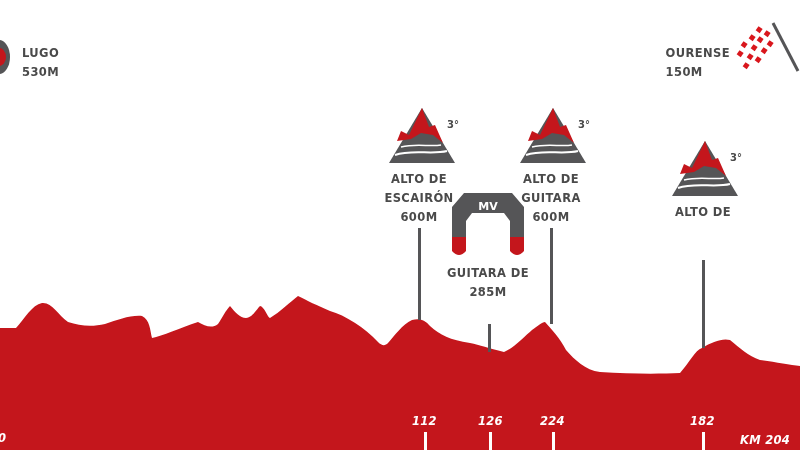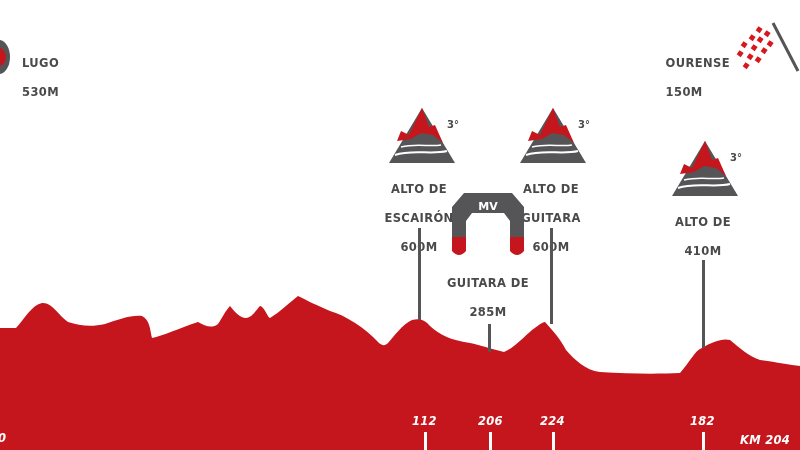--- a/index.html
+++ b/index.html
@@ -1,18 +1,18 @@
 <!DOCTYPE html>
 <html><head>
 <meta charset="utf-8">
 <style>
   html,body{margin:0;padding:0;background:#ffffff;}
   body{width:800px;height:450px;position:relative;overflow:hidden;font-family:"DejaVu Sans",sans-serif;}
   .lbl{position:absolute;color:#4a4a4a;font-weight:bold;font-size:11.5px;letter-spacing:0.4px;line-height:19px;text-align:center;white-space:nowrap;}
-  .lbl span{display:block;margin-top:10px;}
+  .lbl span{display:block;}
   .pole{position:absolute;width:3px;background:#555557;}
   .tick{position:absolute;width:3px;background:#ffffff;bottom:0;height:18px;}
   .km{position:absolute;color:#ffffff;font-weight:bold;font-size:11.5px;letter-spacing:0.3px;font-style:italic;}
   svg{position:absolute;left:0;top:0;}
   .cat{position:absolute;color:#4a4a4a;font-weight:bold;font-size:10px;}
 </style>
 </head>
 <body>
 
 <svg width="800" height="450" viewBox="0 0 800 450">
@@ -84,38 +84,37 @@
 
 <svg width="70" height="60" viewBox="0 0 70 60" style="left:670px;top:138px;">
   <polygon points="2,58 35,3 68,58" fill="#555557"></polygon>
   <polygon points="35,3 22,30 14,26 10,36 24,34 34,28 46,30 56,38 48,20 42,22" fill="#c4161c"></polygon>
   <path d="M8,50 C25,44 45,50 60,46" stroke="#ffffff" stroke-width="2" fill="none"></path>
   <path d="M14,42 C30,38 42,42 54,40" stroke="#ffffff" stroke-width="1.5" fill="none"></path>
 </svg>
 <div class="cat" style="left:730px;top:152px;">3°</div>
 <div class="lbl" style="left:656px;top:203px;width:94px;">
   <span>ALTO DE</span>
-  <span>410M</span>
 </div>
 <div class="pole" style="left:702px;top:260px;height:88px;"></div>
 
 <svg width="76" height="70" viewBox="0 0 76 70" style="left:450px;top:193px;">
   <path d="M14,0 L62,0 L74,14 L74,44 L60,44 L60,28 L54,20 L22,20 L16,28 L16,44 L2,44 L2,14 Z" fill="#555557"></path>
   <path d="M2,44 L16,44 L16,58 Q9,66 2,58 Z" fill="#c4161c"></path>
   <path d="M60,44 L74,44 L74,58 Q67,66 60,58 Z" fill="#c4161c"></path>
 </svg>
 <div style="position:absolute;left:476px;top:200px;width:24px;text-align:center;color:#ffffff;font-weight:bold;font-size:11px;">MV</div>
 <div class="lbl" style="left:428px;top:264px;width:120px;">
   <span>GUITARA DE</span>
   <span>285M</span>
 </div>
 <div class="pole" style="left:488px;top:324px;height:28px;"></div>
 
 <div class="km" style="left:-2px;top:431px;">0</div>
 <div class="km" style="left:412px;top:414px;">112</div>
 <div class="tick" style="left:424px;"></div>
-<div class="km" style="left:478px;top:414px;">206</div>
+<div class="km" style="left:478px;top:414px;">126</div>
 <div class="tick" style="left:489px;"></div>
 <div class="km" style="left:540px;top:414px;">224</div>
 <div class="tick" style="left:552px;"></div>
 <div class="km" style="left:690px;top:414px;">182</div>
 <div class="tick" style="left:702px;"></div>
 <div class="km" style="left:740px;top:433px;">KM 204</div>
 
 </body></html>

